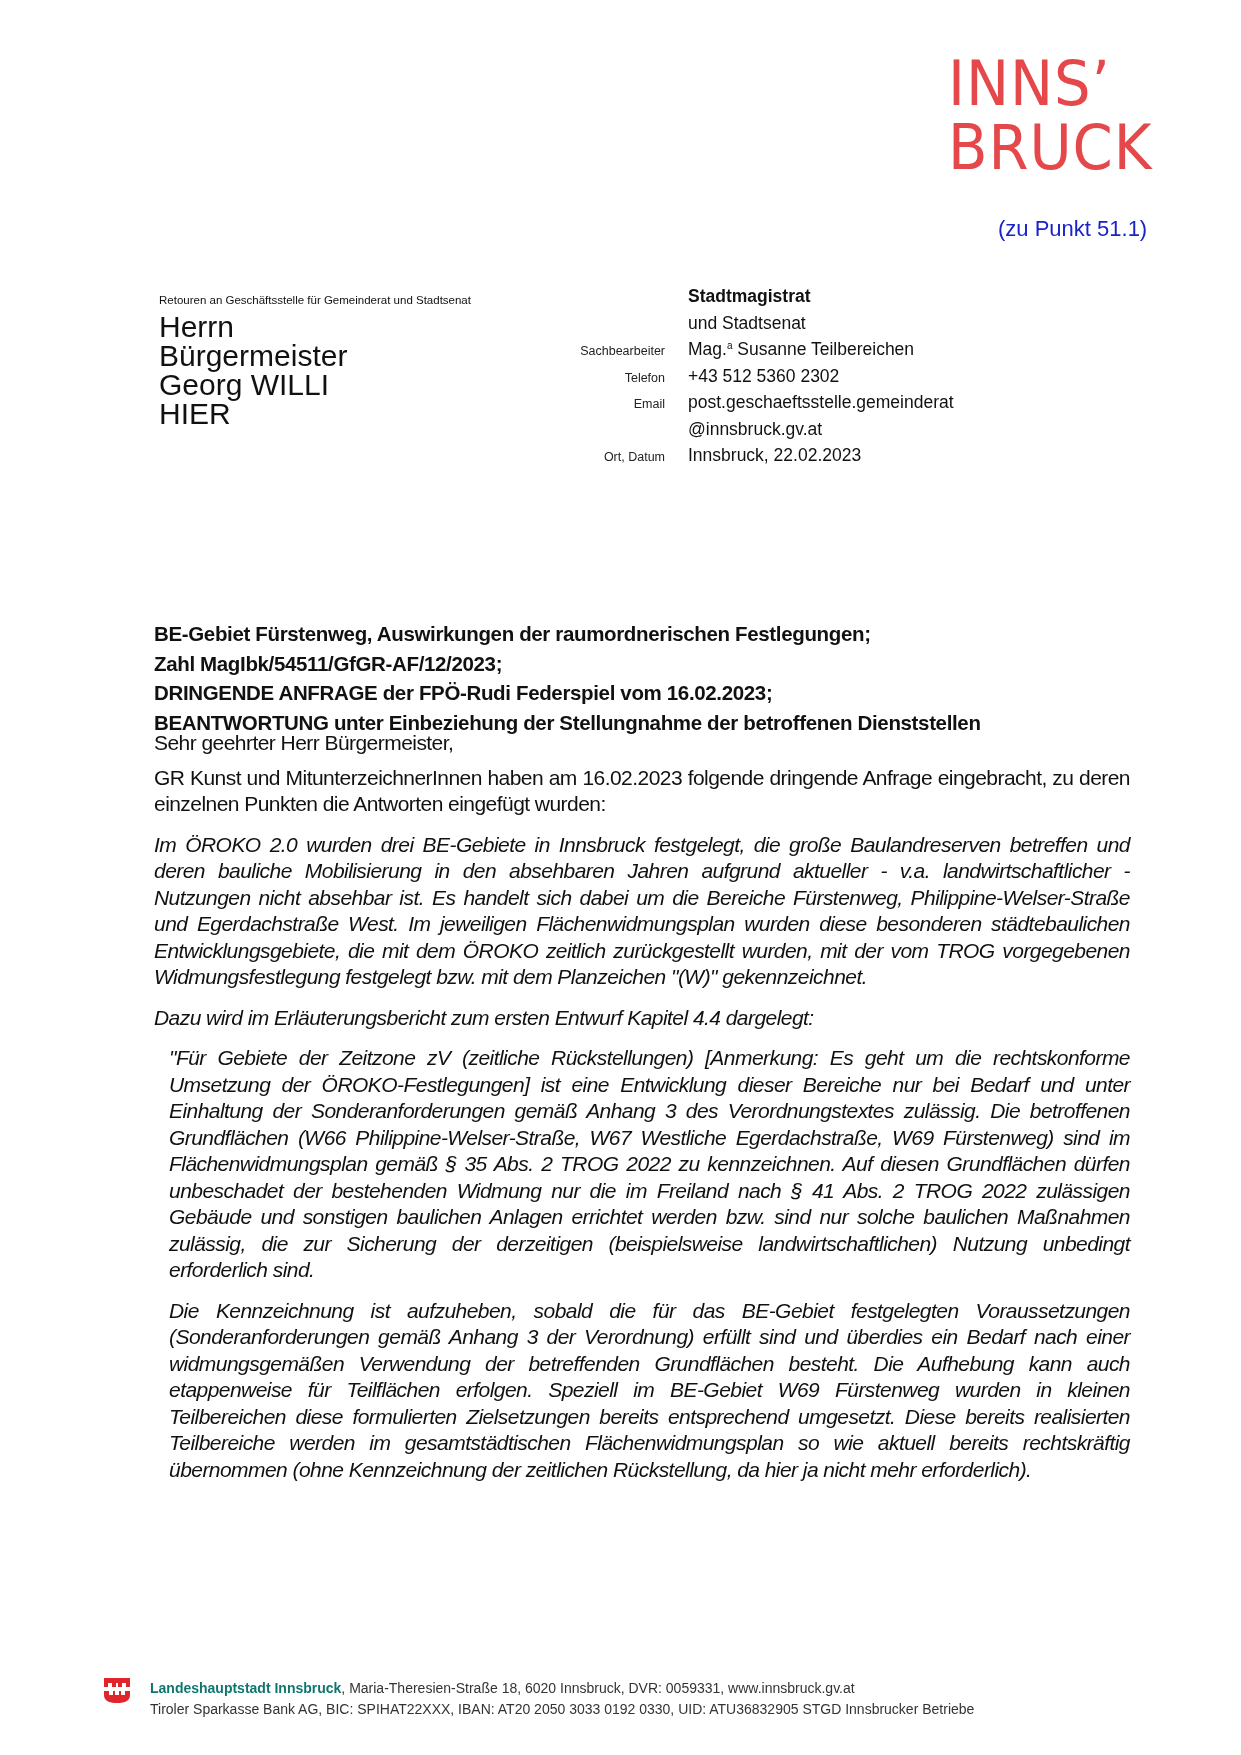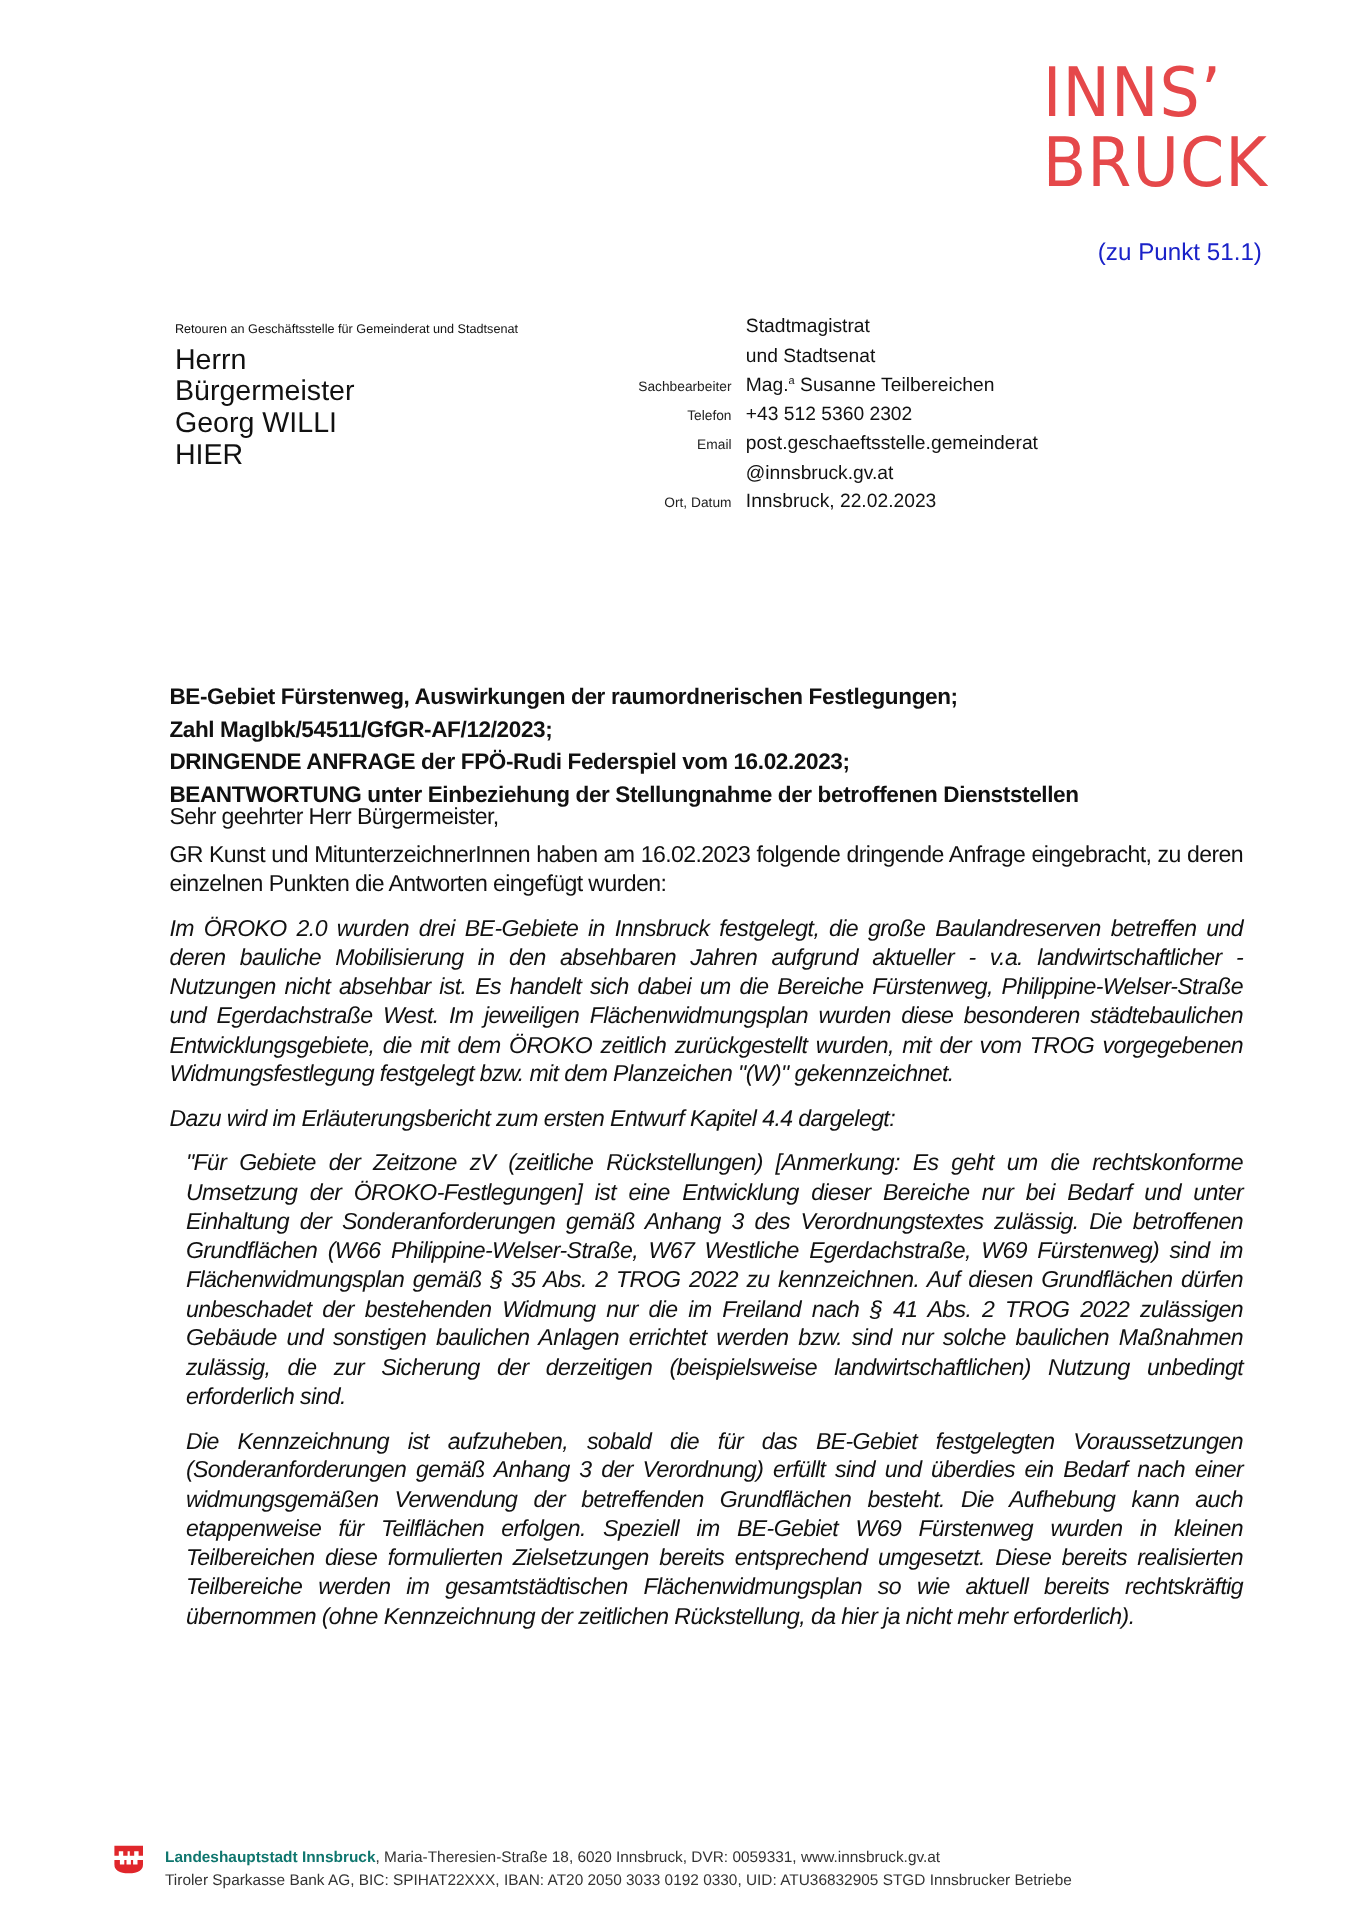--- a/index.html
+++ b/index.html
@@ -8,28 +8,28 @@
 
   .logo { position: absolute; left: 948px; top: 52px; width: 250px;
           font-family: "DejaVu Sans", sans-serif; font-weight: normal; color: #e5484a;
           line-height: 64px; }
   .logo .l1, .logo .l2 { display: block; font-size: 62px; letter-spacing: 1px;
           transform: scaleX(0.93); transform-origin: left center; white-space: nowrap; }
 
   .agenda-ref { position: absolute; left: 974px; top: 216px; font-size: 22px; color: #1a22c8; margin-left: 24px; }
 
   .return-line { position: absolute; left: 159px; top: 294px; font-size: 11.5px; color: #111; }
-  .recipient { position: absolute; left: 159px; top: 312px; font-size: 26px; line-height: 29px; }
+  .recipient { position: absolute; left: 159px; top: 312px; font-size: 30px; line-height: 29px; }
   .recipient div { white-space: nowrap; }
 
   .info { position: absolute; left: 540px; top: 286px; width: 560px; }
   .info-row { display: flex; height: 26.5px; align-items: baseline; }
-  .info-label { width: 125px; text-align: right; font-size: 12.5px; color: #222; padding-right: 13px; box-sizing: content-box; }
+  .info-label { width: 125px; text-align: right; font-size: 12.5px; color: #222; padding-right: 23px; box-sizing: content-box; }
   .info-value { font-size: 17.5px; white-space: nowrap; }
-  .info-value.bold { font-weight: normal; }
+  .info-value.bold { font-weight: bold; }
   sup.a { font-size: 10px; vertical-align: 6px; }
 
   .subject { position: absolute; left: 154px; top: 589px; width: 990px; font-weight: bold;
              font-size: 20.5px; line-height: 29.5px; letter-spacing: -0.35px; margin-top: 30px; }
   .subject div { white-space: nowrap; }
 
   .body { position: absolute; left: 154px; top: 730px; width: 976px; font-size: 21px;
           line-height: 26.5px; letter-spacing: -0.55px; }
   .body p { margin: 0 0 14px 0; text-align: justify; }
   .body p.greeting { margin-bottom: 8px; }

